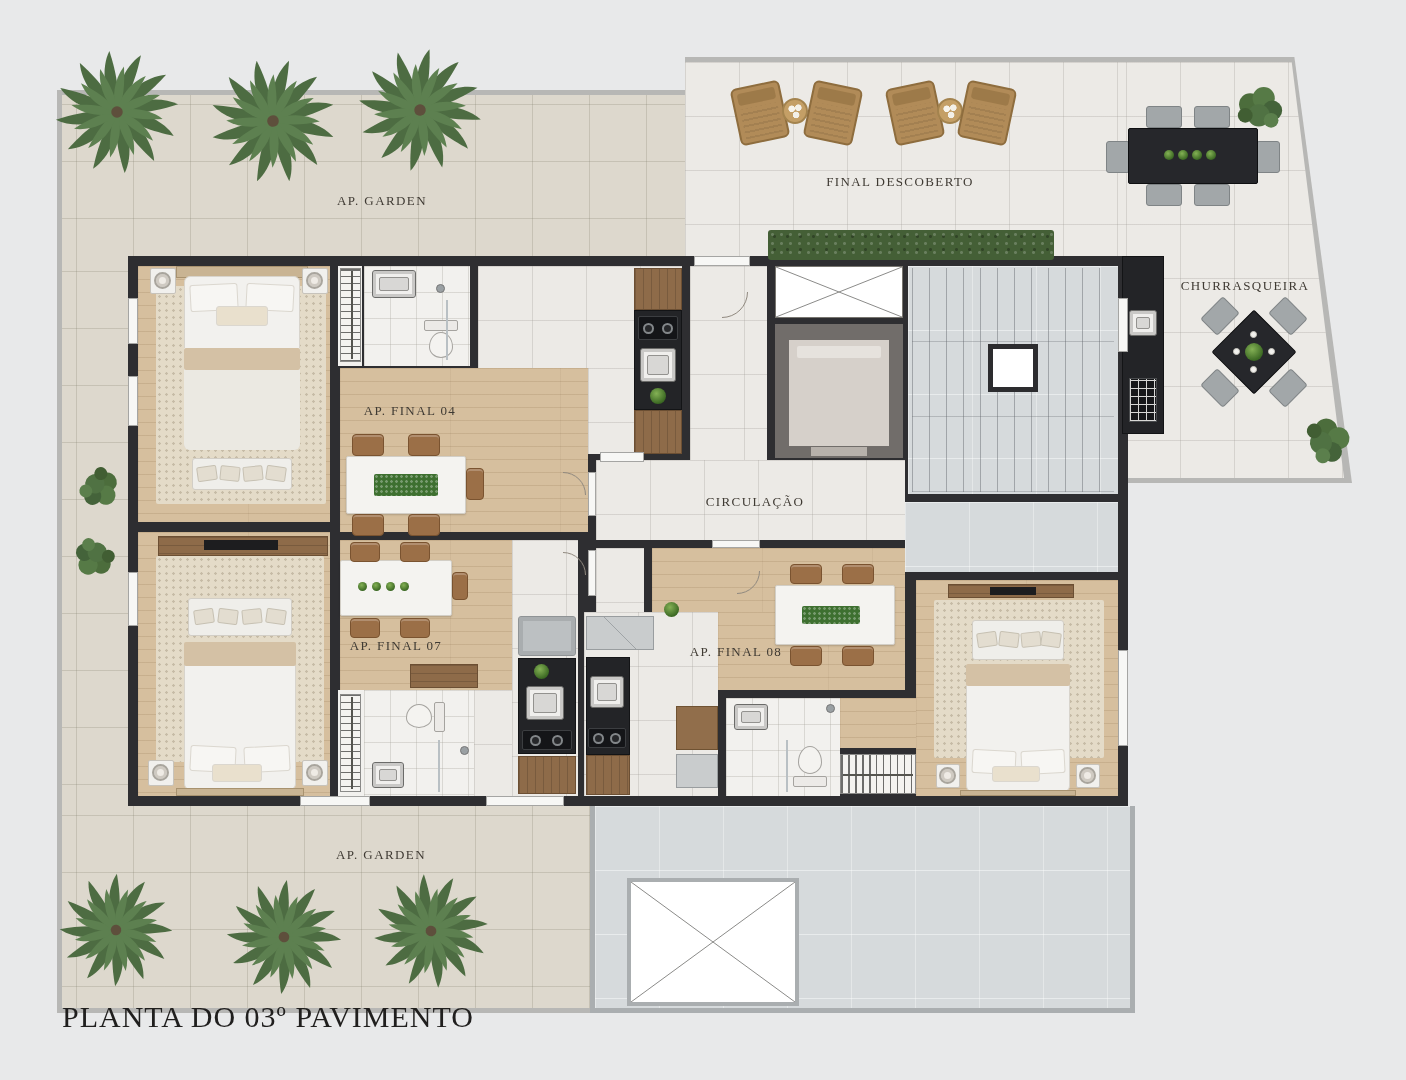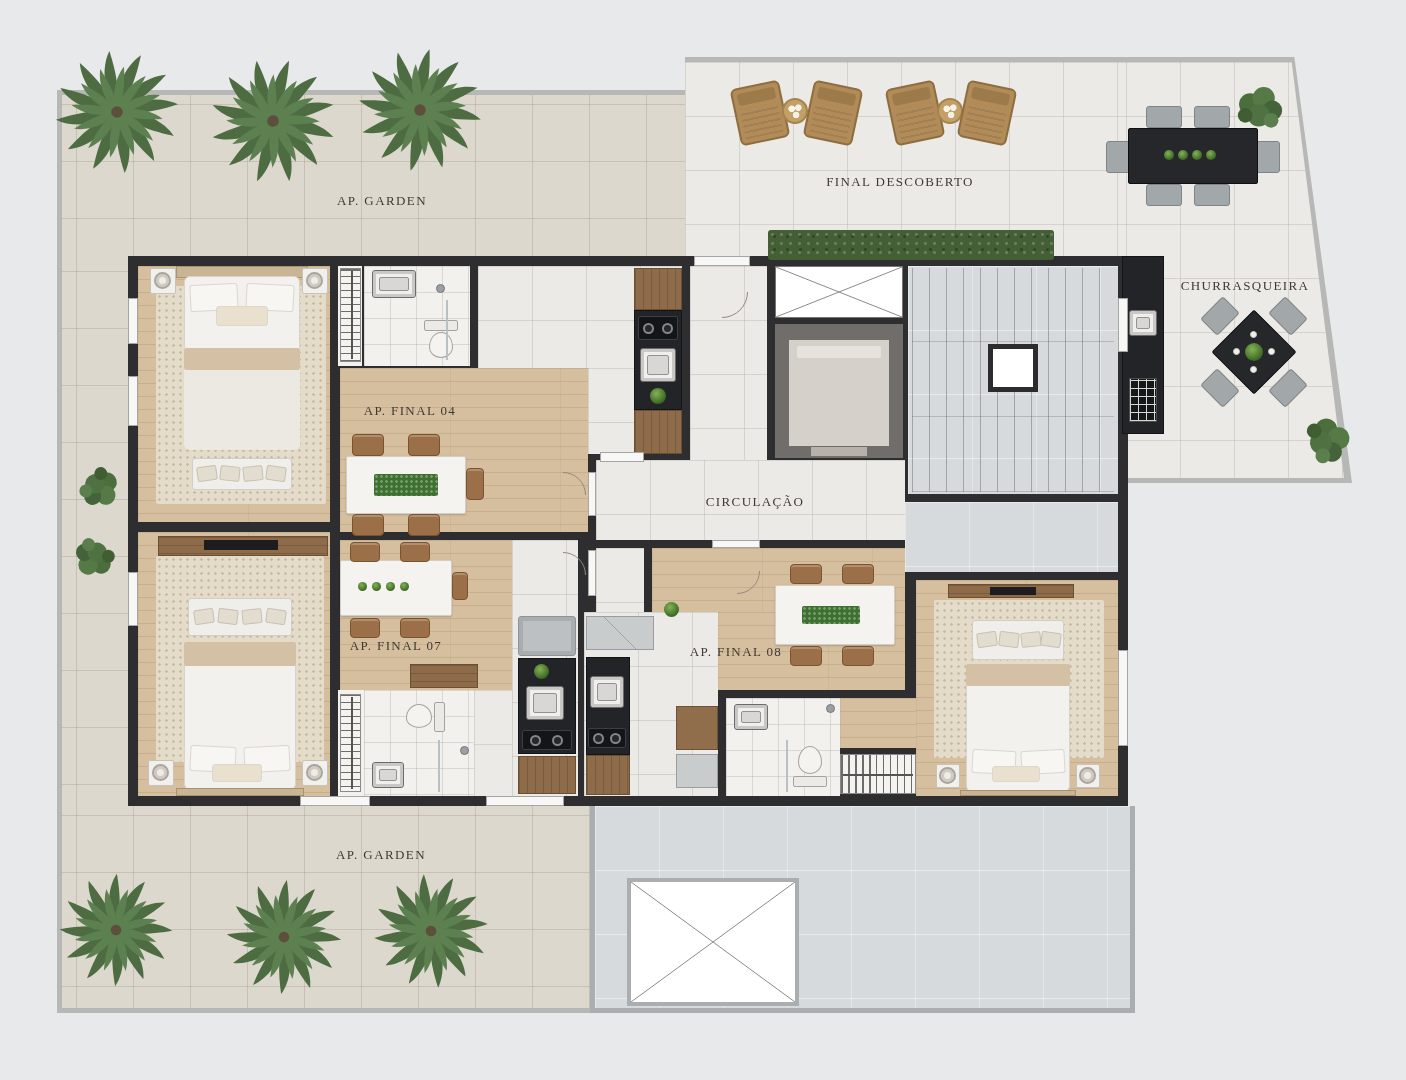--- a/index.html
+++ b/index.html
@@ -413,14 +413,15 @@
     </svg>
 
   <div class="lbl" style="left:382px;top:201px">AP. GARDEN</div>
   <div class="lbl" style="left:900px;top:182px">FINAL DESCOBERTO</div>
   <div class="lbl" style="left:1245px;top:286px">CHURRASQUEIRA</div>
   <div class="lbl" style="left:410px;top:411px">AP. FINAL 04</div>
   <div class="lbl" style="left:755px;top:502px">CIRCULAÇÃO</div>
   <div class="lbl" style="left:396px;top:646px">AP. FINAL 07</div>
   <div class="lbl" style="left:736px;top:652px">AP. FINAL 08</div>
   <div class="lbl" style="left:381px;top:855px">AP. GARDEN</div>
+  <div class="title" style="left:62px;top:1000px">PLANTA DO 03º PAVIMENTO</div>
 
 </div>
 
 </body></html>

